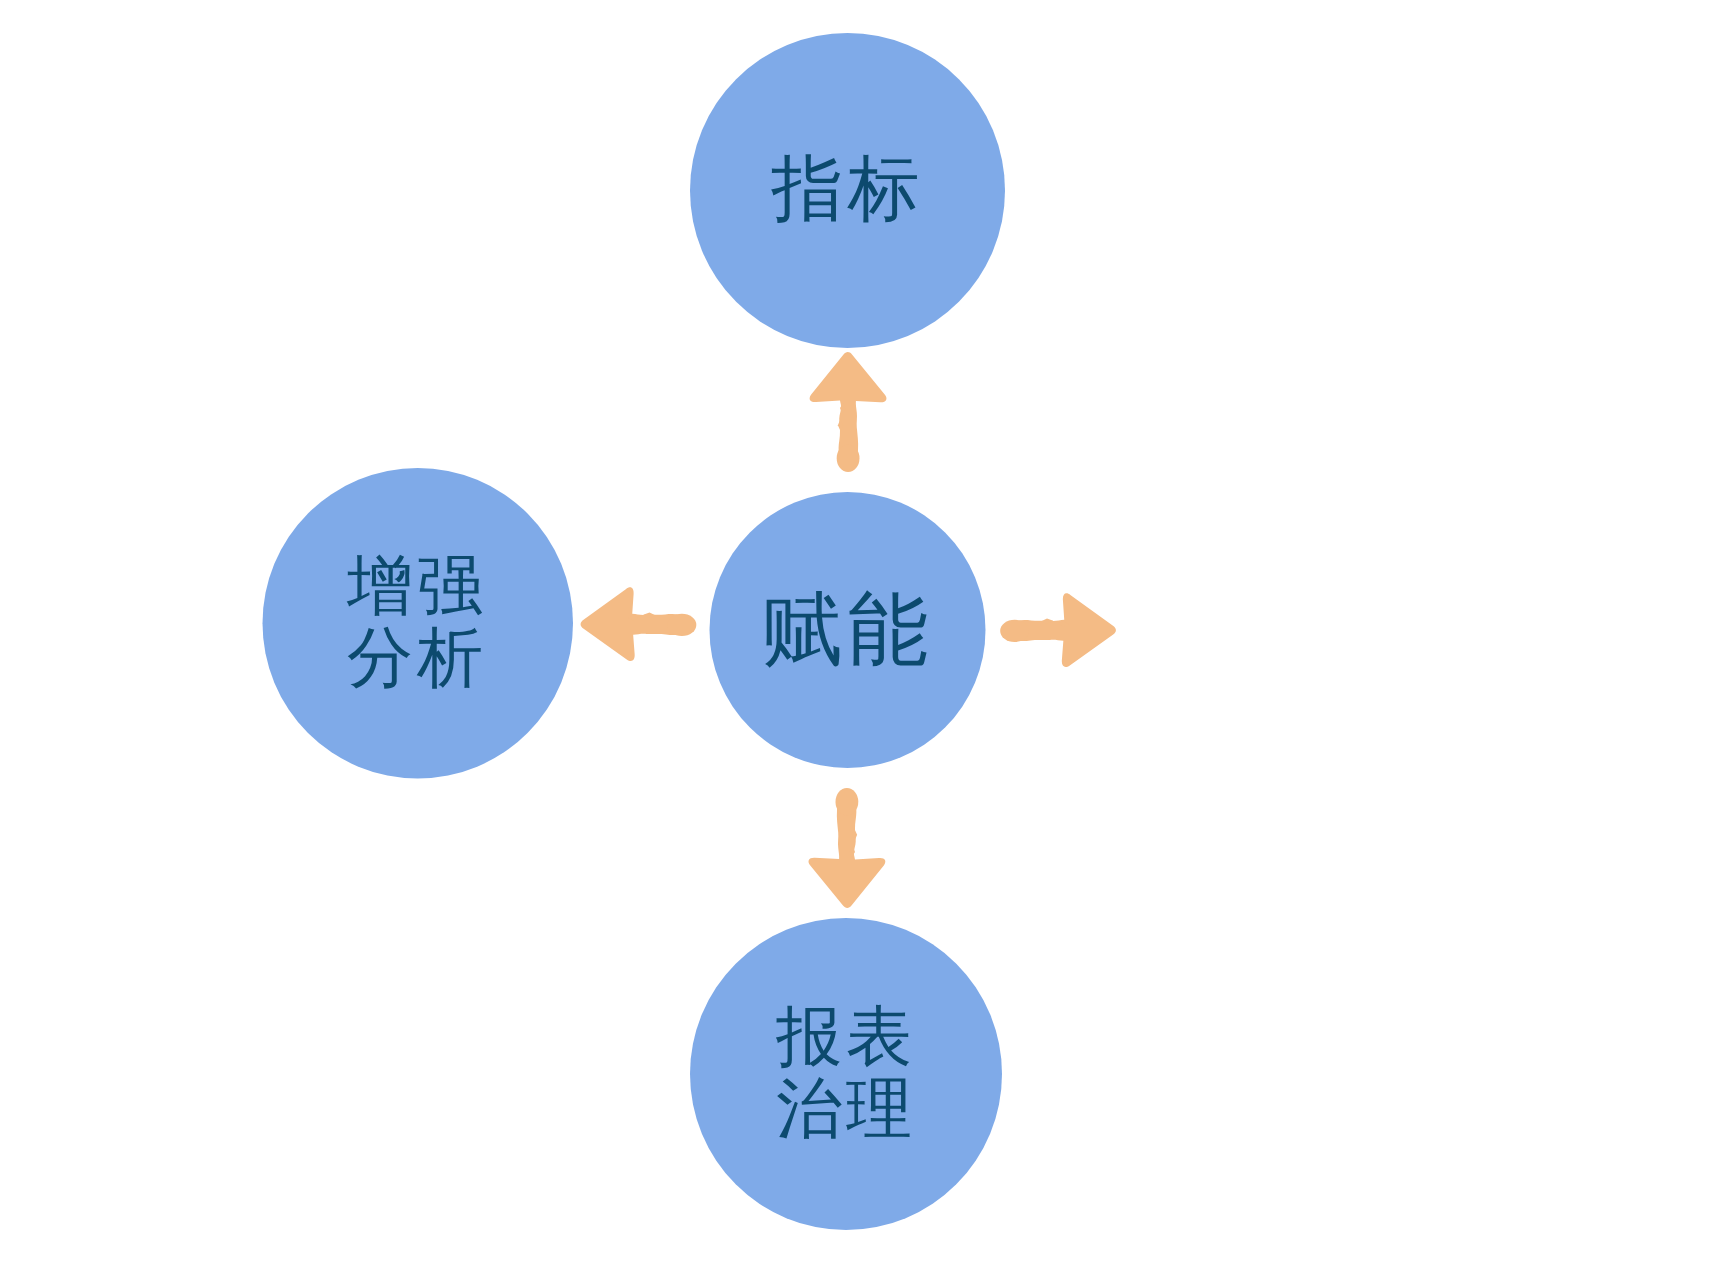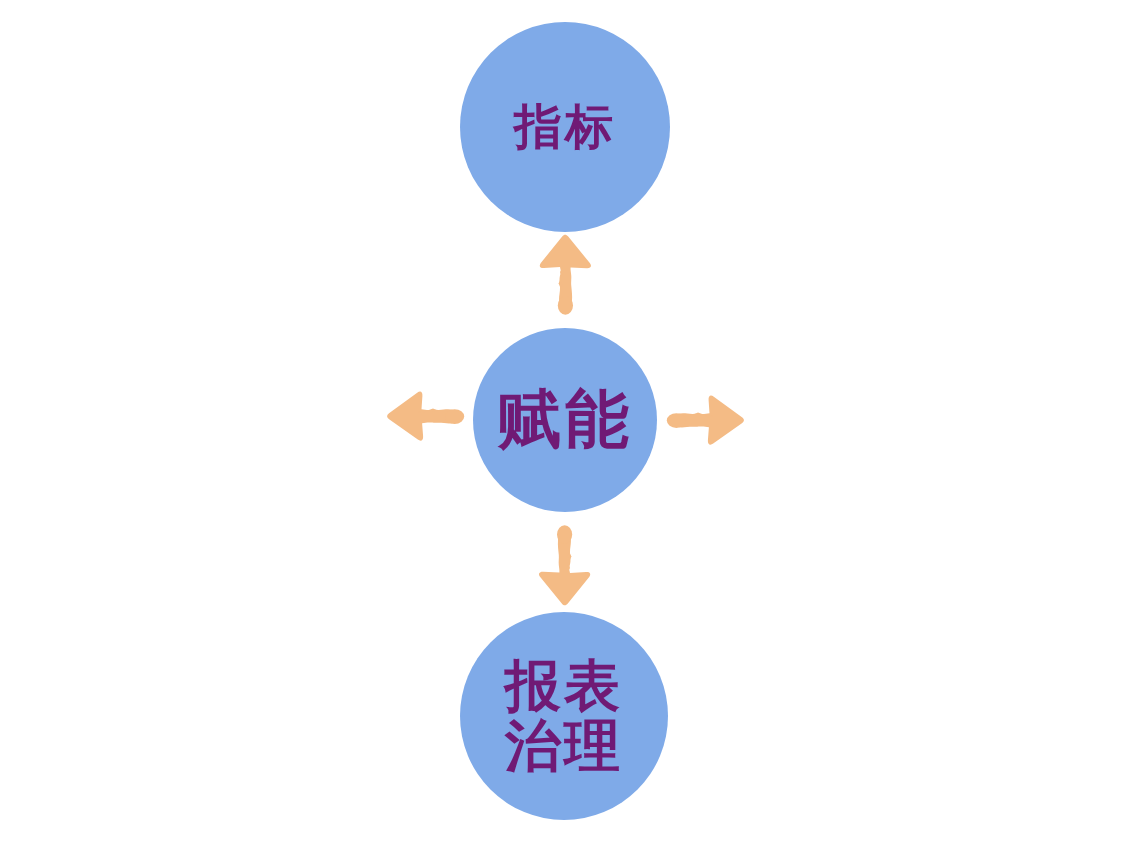--- a/index.html
+++ b/index.html
@@ -22,22 +22,22 @@
     border-radius: 50%;
     display: flex;
     flex-direction: column;
     align-items: center;
     justify-content: center;
     box-sizing: border-box;
     text-align: center;
     line-height: 1.08;
   }
   .node .node-label {
-    color: #701a75;
-    font-weight: 700;
+    color: #0c4a6e;
+    font-weight: 400;
     letter-spacing: 0.06em;
     white-space: pre;
     display: block;
   }
   .arrow-layer {
     position: absolute;
     left: 0;
     top: 0;
     width: 1142px;
     height: 853px;
@@ -143,22 +143,26 @@
       <path fill="#F4BB85" d="M422.0,410.0 l-3.4,2.1 l4.0,1.7 l3.1,-2.3 Z"></path>
     </g>
   </svg>
 
   <div class="node" style="left:460px; top:22px; width:210px; height:210px; background:#7FAAE8;">
     <span class="node-label" style="font-size:48px;">指标</span>
   </div>
 
 
   <div class="node" style="left:460px; top:612px; width:208px; height:208px; background:#7FAAE8;">
-    <span class="node-label" style="font-size:56px;">报表
+    <span class="node-label" style="font-size:44px;">报表
 治理</span>
   </div>
 
+  <div class="node" style="left:174.5px; top:311.5px; width:207px; height:207px; background:#7FAAE8;">
+    <span class="node-label" style="font-size:44px;">增强
+分析</span>
+  </div>
 
   <div class="node" style="left:473px; top:328px; width:184px; height:184px; background:#7FAAE8;">
-    <span class="node-label" style="font-size:64px;">赋能</span>
+    <span class="node-label" style="font-size:54px;">赋能</span>
   </div>
 
 </div>
 
 </body></html>

